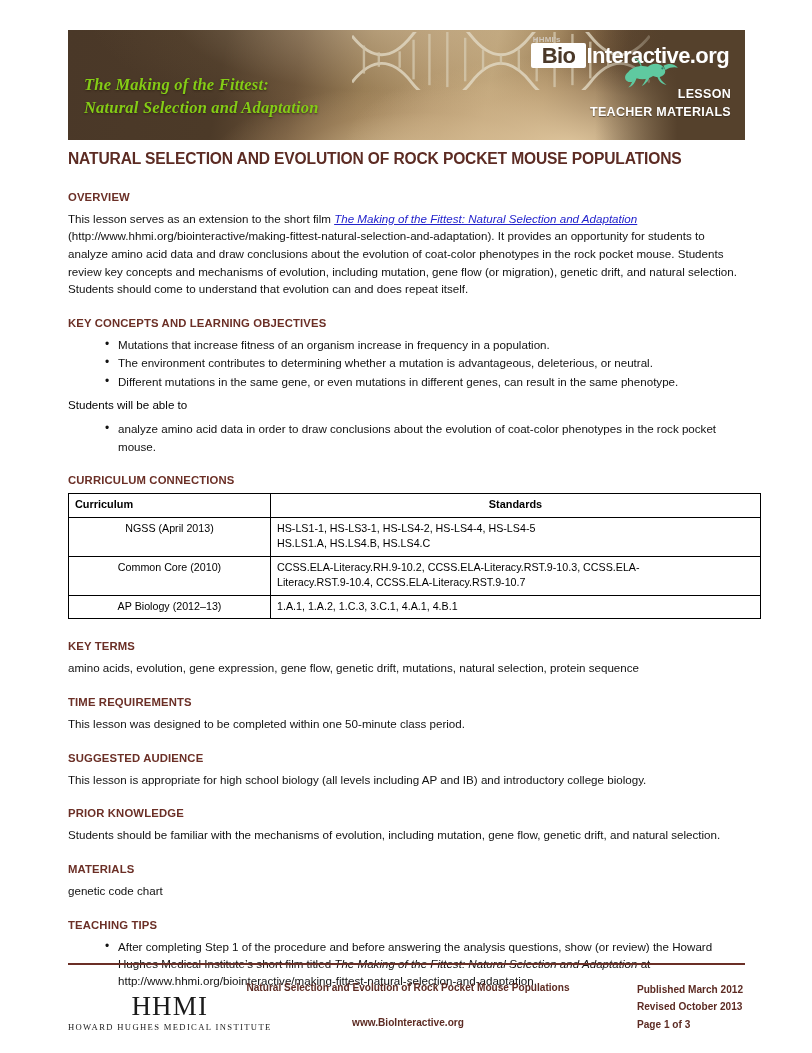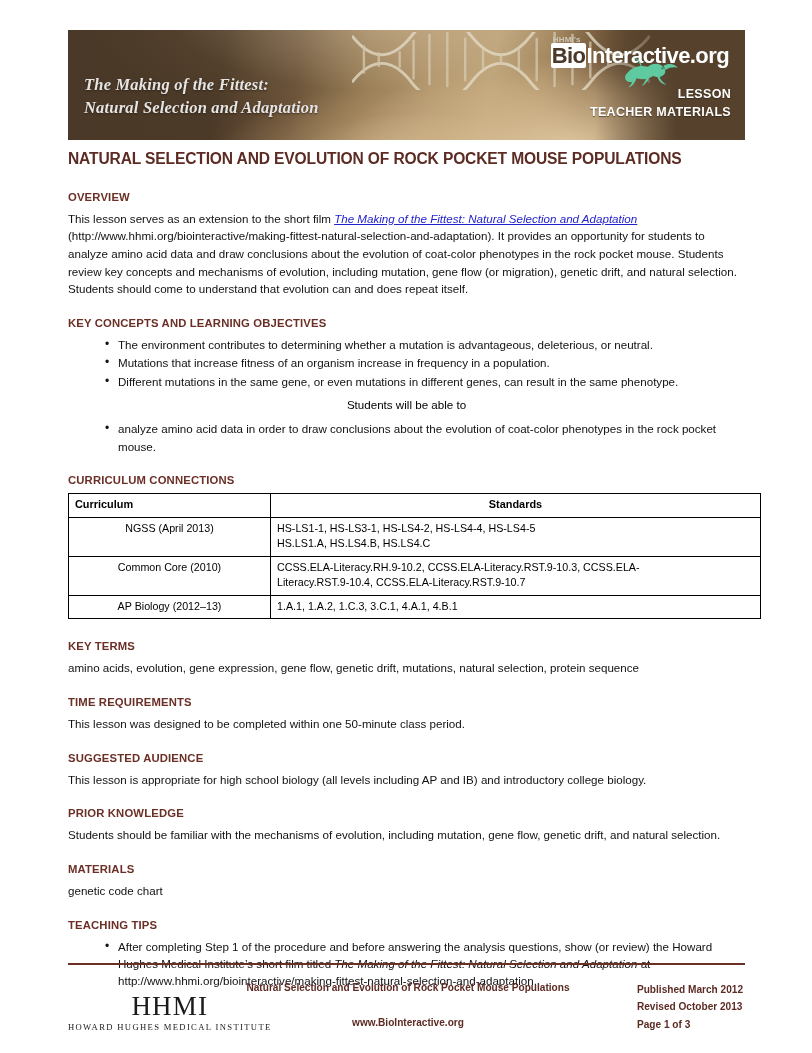--- a/index.html
+++ b/index.html
@@ -76,21 +76,21 @@
   .banner-title {
     position: absolute;
     left: 16px;
     top: 44px;
     width: 330px;
     font-family: "Liberation Serif", serif;
     font-style: italic;
     font-weight: bold;
     font-size: 16.5px;
     line-height: 1.38;
-    color: #e5e5e5;
+    color: #84cc16;
     text-shadow: 0 1px 2px rgba(40,28,16,0.75);
     letter-spacing: 0.2px;
   }
   .banner-title .l2 { display: block; }
 
   .banner-right {
     position: absolute;
     right: 14px;
     top: 56px;
     text-align: right;
@@ -121,21 +121,21 @@
   .logo-main {
     font-size: 22px;
     font-weight: bold;
     color: #ffffff;
     letter-spacing: -0.6px;
     white-space: nowrap;
   }
   .logo-main .bio {
     background: #ffffff;
     color: #4a3828;
-    padding: 0 1px;
+    padding: 0 11px;
     border-radius: 2px;
   }
   .gecko {
     position: absolute;
     right: 64px;
     top: 26px;
     width: 62px;
     height: 34px;
   }
 
@@ -196,21 +196,20 @@
     position: absolute;
     left: -13px;
     top: -1px;
     font-size: 12px;
     color: #111;
   }
   .lead-line {
     margin: 6px 0 7px 0;
     font-size: 11.6px;
     line-height: 1.5;
-    text-align: center;
   }
   .it { font-style: italic; }
 
   
   table.cc {
     border-collapse: collapse;
     width: 693px;
     font-size: 10.7px;
     table-layout: fixed;
   }
@@ -355,22 +354,22 @@
     <h1 class="doc-title">NATURAL SELECTION AND EVOLUTION OF ROCK POCKET MOUSE POPULATIONS</h1>
 
     <div class="sec">
       <h2 class="section">OVERVIEW</h2>
       <p class="body"><span>This lesson serves as an extension to the short film </span><a class="inline-link" href="#">The Making of the Fittest: Natural Selection and Adaptation</a><span> (http://www.hhmi.org/biointeractive/making-fittest-natural-selection-and-adaptation). It provides an opportunity for students to analyze amino acid data and draw conclusions about the evolution of coat-color phenotypes in the rock pocket mouse. Students review key concepts and mechanisms of evolution, including mutation, gene flow (or migration), genetic drift, and natural selection. Students should come to understand that evolution can and does repeat itself.</span></p>
     </div>
 
     <div class="sec">
       <h2 class="section">KEY CONCEPTS AND LEARNING OBJECTIVES</h2>
       <ul class="bullets">
+        <li>Mutations that increase fitness of an organism increase in frequency in a population.</li>
         <li>The environment contributes to determining whether a mutation is advantageous, deleterious, or neutral.</li>
-        <li>Mutations that increase fitness of an organism increase in frequency in a population.</li>
         <li>Different mutations in the same gene, or even mutations in different genes, can result in the same phenotype.</li>
       </ul>
       <p class="lead-line">Students will be able to</p>
       <ul class="bullets">
         <li>analyze amino acid data in order to draw conclusions about the evolution of coat-color phenotypes in the rock pocket mouse.</li>
       </ul>
     </div>
 
     <div class="sec" style="margin-bottom:21px;">
       <h2 class="section">CURRICULUM CONNECTIONS</h2>

